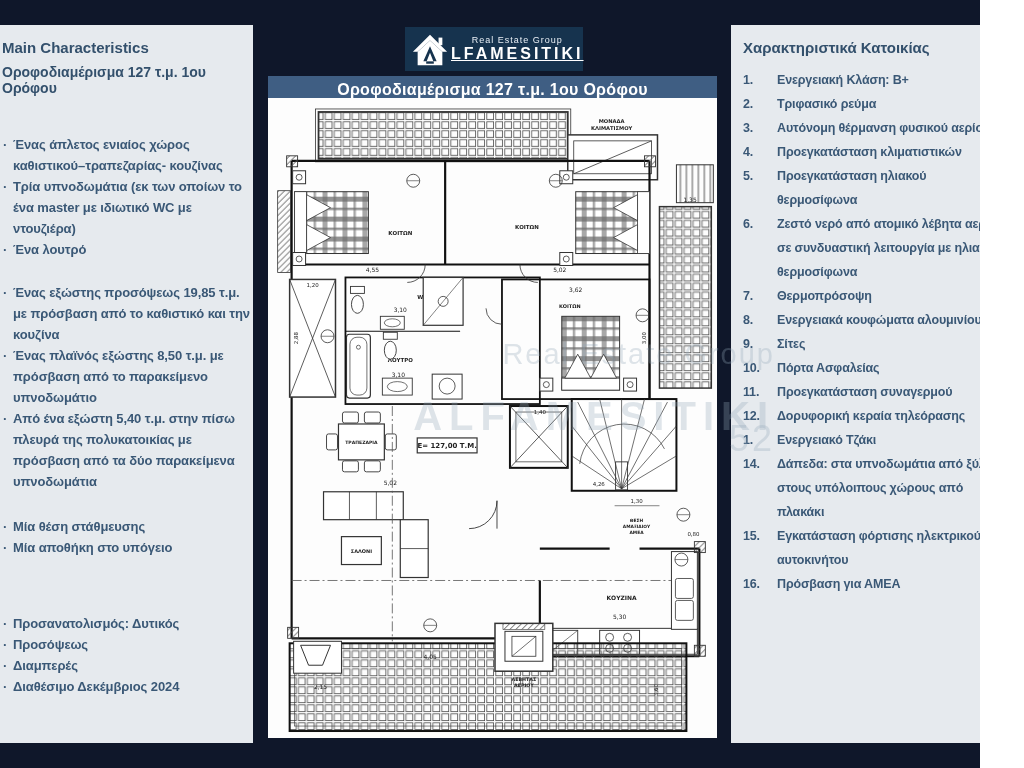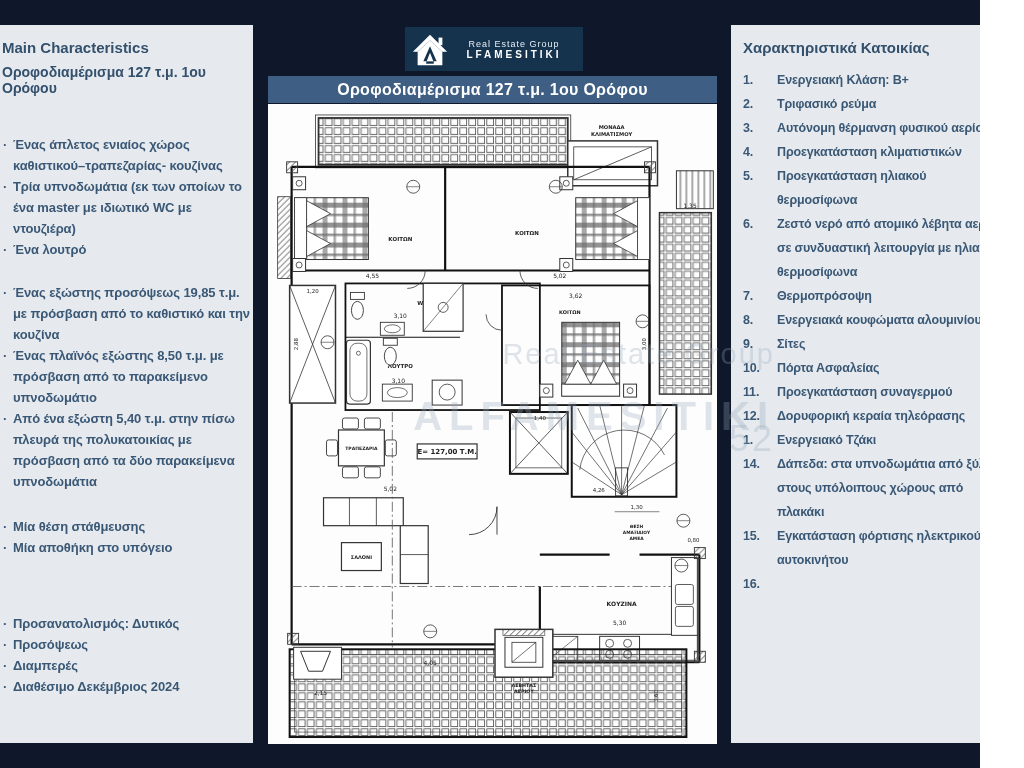--- a/index.html
+++ b/index.html
@@ -1,30 +1,30 @@
 <!DOCTYPE html>
 <html><head>
 <meta charset="utf-8">
 <style>
   html,body{margin:0;padding:0;}
   .page{position:relative;width:980px;height:768px;background:#0f172a;overflow:hidden;
         font-family:"Liberation Sans",sans-serif;color:#3a5876;}
   .panel{position:absolute;top:25px;height:718px;background:#e6eaee;}
   .panel-left{left:0;width:253px;padding:0;box-sizing:border-box;}
   .panel-right{left:731px;width:282px;box-sizing:border-box;}
-  .plan-area{position:absolute;left:268px;top:104px;width:449px;height:640px;background:#fdfdfd;}
+  .plan-area{position:absolute;left:268px;top:98px;width:449px;height:640px;background:#fdfdfd;}
   .banner{position:absolute;left:268px;top:76px;width:449px;height:27px;background:#3f5e83;
           display:flex;align-items:center;justify-content:center;color:#fff;font-weight:700;
           font-size:16px;letter-spacing:.3px;}
   .logo{position:absolute;left:405px;top:27px;width:178px;height:44px;background:#16334e;
         display:flex;align-items:center;padding:2px 6px;box-sizing:border-box;z-index:3;}
   .logo-house{width:38px;height:38px;flex:0 0 auto;margin-right:2px;}
   .logo-text{display:flex;flex-direction:column;align-items:center;flex:1;}
   .logo-line1{color:#e8eef4;font-size:9px;letter-spacing:1px;white-space:nowrap;}
-  .logo-line2{color:#fff;font-size:10px;font-weight:700;letter-spacing:3px;white-space:nowrap;}
+  .logo-line2{color:#fff;font-size:16px;font-weight:700;letter-spacing:3px;white-space:nowrap;text-decoration:underline;}
   .lp-head{font-size:15px;font-weight:700;color:#33506c;margin:14px 0 8px 2px;}
   .lp-sub{font-size:14px;font-weight:700;color:#33506c;margin:0 0 0 2px;}
   .blist{list-style:none;margin:0;padding:0 0 0 3px;}
   .blist li{position:relative;font-size:13px;font-weight:700;line-height:21px;padding-left:10px;
             letter-spacing:-.1px;}
   .blist li::before{content:"·";position:absolute;left:0;top:0;}
   .gap1{margin-top:38px;} .gap2{margin-top:22px;} .gap3{margin-top:24px;} .gap4{margin-top:55px;}
   .rp-head{font-size:15px;font-weight:700;color:#33506c;margin:14px 0 12px 12px;}
   .nlist{margin:0;padding:0 6px 0 12px;}
   .nrow{display:flex;font-size:12.5px;font-weight:700;line-height:24px;letter-spacing:-.15px;}
@@ -145,20 +145,21 @@
           <span class="txt">Δάπεδα: στα υπνοδωμάτια από ξύλο, στους υπόλοιπους χώρους από πλακάκι</span>
         </div>
 
         <div class="nrow">
           <span class="num">15.</span>
           <span class="txt">Εγκατάσταση φόρτισης ηλεκτρικού αυτοκινήτου</span>
         </div>
 
         <div class="nrow">
           <span class="num">16.</span>
+          <span class="txt">Πρόσβαση για ΑΜΕΑ</span>
         </div>
       </div>
   </div>
 
   <div class="logo">
     <svg class="logo-house" viewBox="0 0 40 40">
       <polygon points="2,23 20,5 38,23 33,23 20,11 7,23" fill="#ffffff"></polygon>
       <rect x="29" y="8" width="4" height="8" fill="#ffffff"></rect>
       <polygon points="7,23 20,11 33,23 33,37 7,37" fill="#ffffff"></polygon>
       <polygon points="13,33 20,17 27,33 23.5,33 20,24 16.5,33" fill="#16334e"></polygon>

